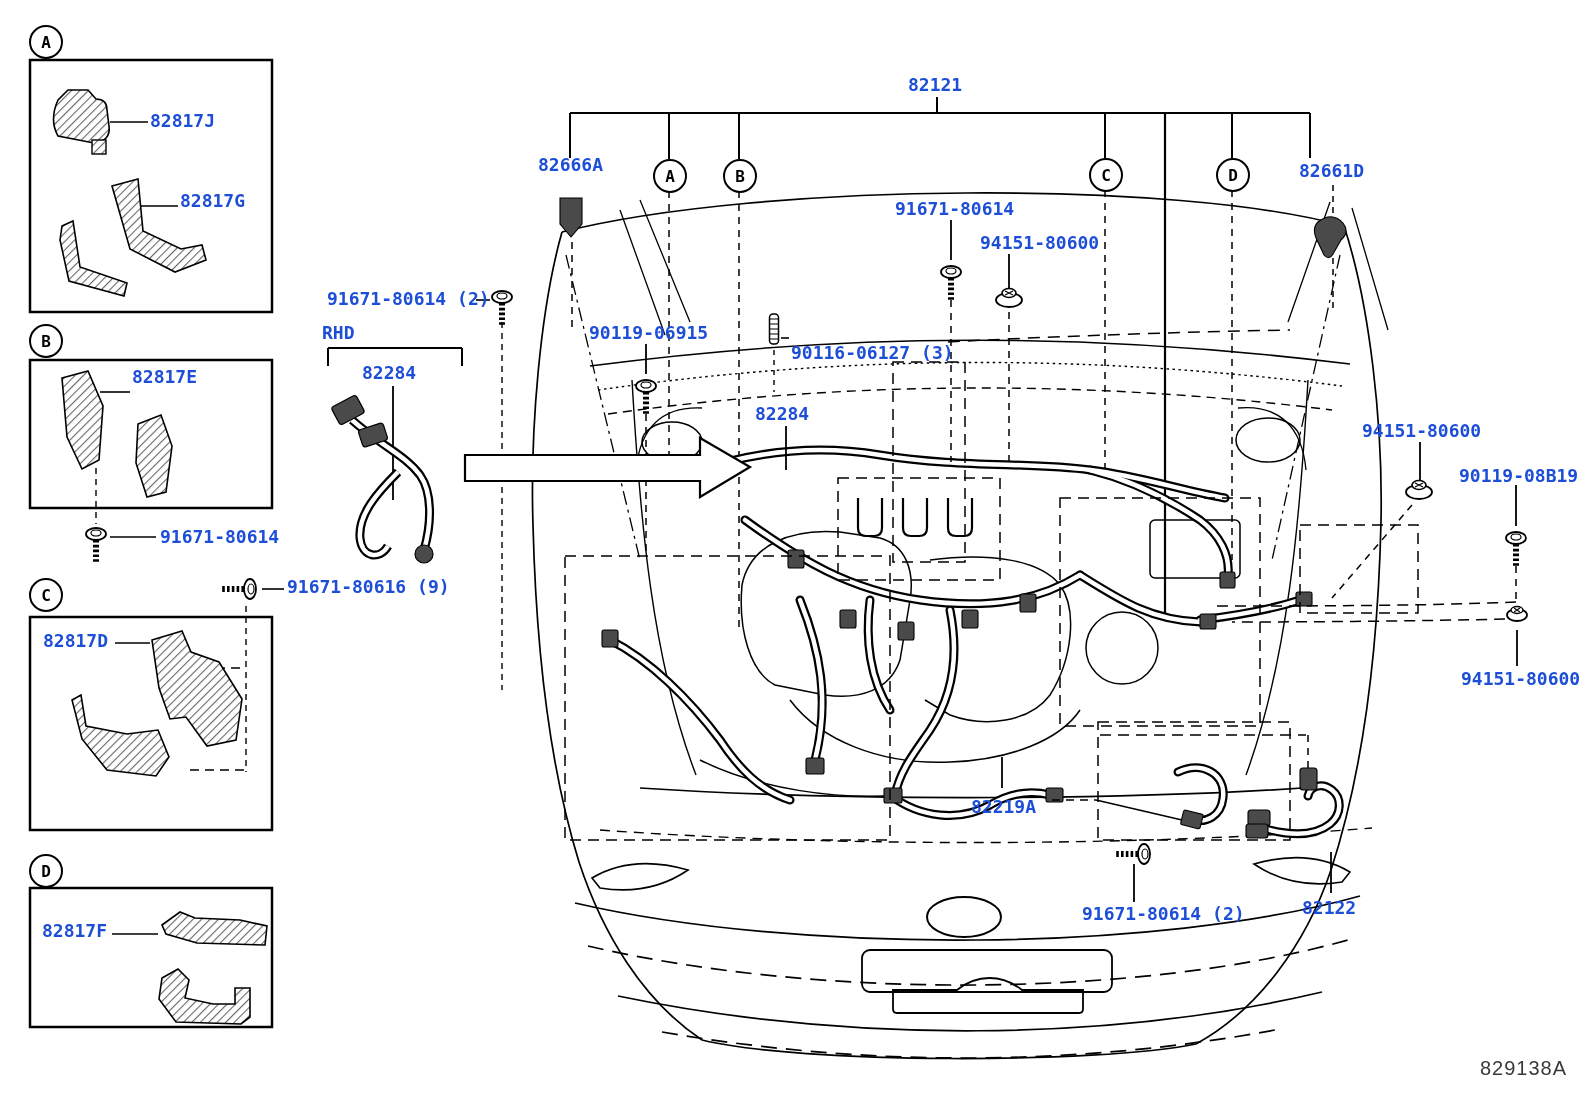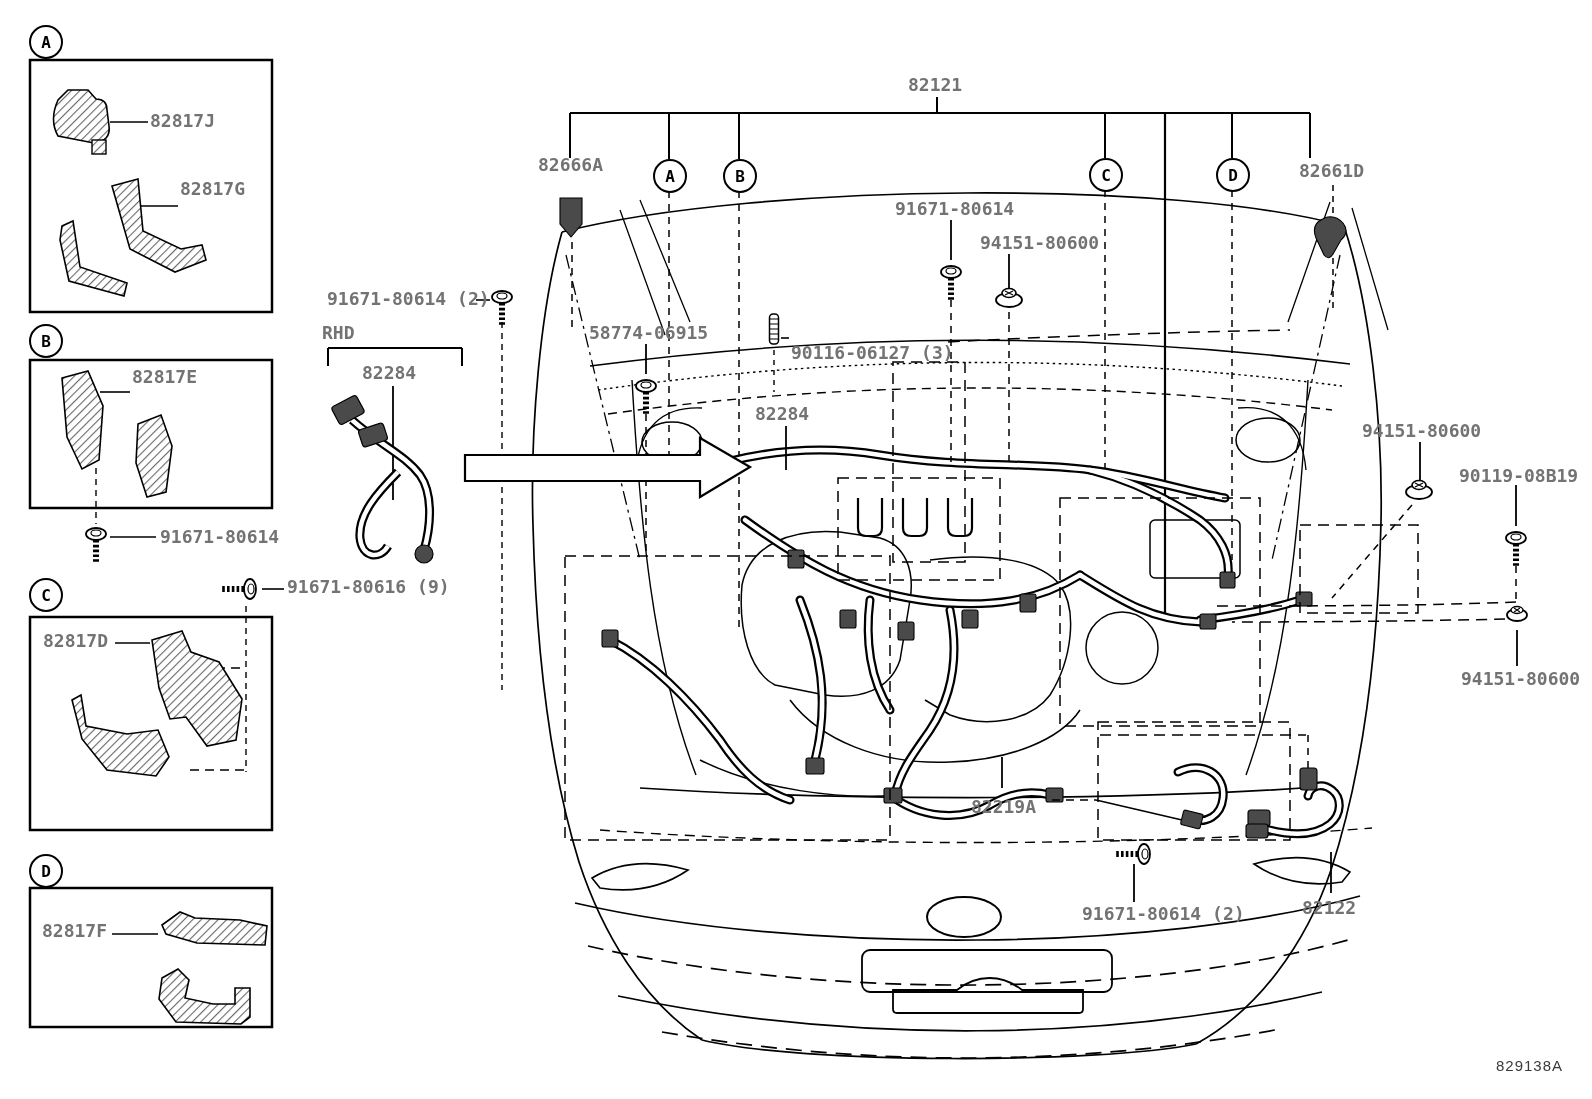--- a/index.html
+++ b/index.html
@@ -1,22 +1,22 @@
 <!DOCTYPE html>
 <html><head>
 <meta charset="utf-8">
 <style>
   html,body{margin:0;padding:0;background:#fff;}
   #stage{position:relative;width:1592px;height:1099px;background:#fff;overflow:hidden;
          font-family:"DejaVu Sans Mono",monospace;}
   #art{position:absolute;left:0;top:0;}
   .lbl{position:absolute;font-family:"DejaVu Sans Mono",monospace;font-weight:700;
-       font-size:18px;line-height:1.05;color:#737373;white-space:nowrap;letter-spacing:0;}
+       font-size:18px;line-height:1.05;color:#1d4ed8;white-space:nowrap;letter-spacing:0;}
   .fig-num{position:absolute;font-family:"Liberation Sans",sans-serif;font-weight:400;
-       font-size:15px;color:#3a3a3a;letter-spacing:1px;margin-left:16px;}
+       font-size:20px;color:#3a3a3a;letter-spacing:1px;}
   .marker{position:absolute;width:30px;height:30px;border:2px solid #000;border-radius:50%;
        display:flex;align-items:center;justify-content:center;background:#fff;
        font-family:"DejaVu Sans Mono",monospace;font-weight:700;font-size:16px;color:#000;}
 </style>
 </head>
 <body>
 
 <div id="stage">
 
 <svg id="art" width="1592" height="1099" viewBox="0 0 1592 1099">
@@ -251,21 +251,21 @@
 
   <polygon points="465,455 700,455 700,438 750,467 700,497 700,481 465,481" fill="#fff" stroke="#000" stroke-width="2.2"></polygon>
 </svg>
 
   <div class="marker" style="left:29px;top:25px">A</div>
   <div class="marker" style="left:29px;top:324px">B</div>
   <div class="marker" style="left:29px;top:578px">C</div>
   <div class="marker" style="left:29px;top:854px">D</div>
 
   <div class="lbl" style="left:150px;top:112px">82817J</div>
-  <div class="lbl" style="left:180px;top:180px">82817G</div>
+  <div class="lbl" style="left:180px;top:192px">82817G</div>
   <div class="lbl" style="left:132px;top:368px">82817E</div>
   <div class="lbl" style="left:160px;top:528px">91671-80614</div>
   <div class="lbl" style="left:287px;top:578px">91671-80616 (9)</div>
   <div class="lbl" style="left:43px;top:632px">82817D</div>
   <div class="lbl" style="left:42px;top:922px">82817F</div>
 
   <div class="lbl" style="left:327px;top:290px">91671-80614 (2)</div>
   <div class="lbl" style="left:322px;top:324px">RHD</div>
   <div class="lbl" style="left:362px;top:364px">82284</div>
 
@@ -273,21 +273,21 @@
   <div class="lbl" style="left:538px;top:156px">82666A</div>
   <div class="lbl" style="left:1299px;top:162px">82661D</div>
 
   <div class="marker" style="left:653px;top:159px">A</div>
   <div class="marker" style="left:723px;top:159px">B</div>
   <div class="marker" style="left:1089px;top:158px">C</div>
   <div class="marker" style="left:1216px;top:158px">D</div>
 
   <div class="lbl" style="left:895px;top:200px">91671-80614</div>
   <div class="lbl" style="left:980px;top:234px">94151-80600</div>
-  <div class="lbl" style="left:589px;top:324px">58774-06915</div>
+  <div class="lbl" style="left:589px;top:324px">90119-06915</div>
   <div class="lbl" style="left:791px;top:344px">90116-06127 (3)</div>
   <div class="lbl" style="left:755px;top:405px">82284</div>
 
   <div class="lbl" style="left:1362px;top:422px">94151-80600</div>
   <div class="lbl" style="left:1459px;top:467px">90119-08B19</div>
   <div class="lbl" style="left:1461px;top:670px">94151-80600</div>
 
   <div class="lbl" style="left:971px;top:798px">82219A</div>
   <div class="lbl" style="left:1082px;top:905px">91671-80614 (2)</div>
   <div class="lbl" style="left:1302px;top:899px">82122</div>

